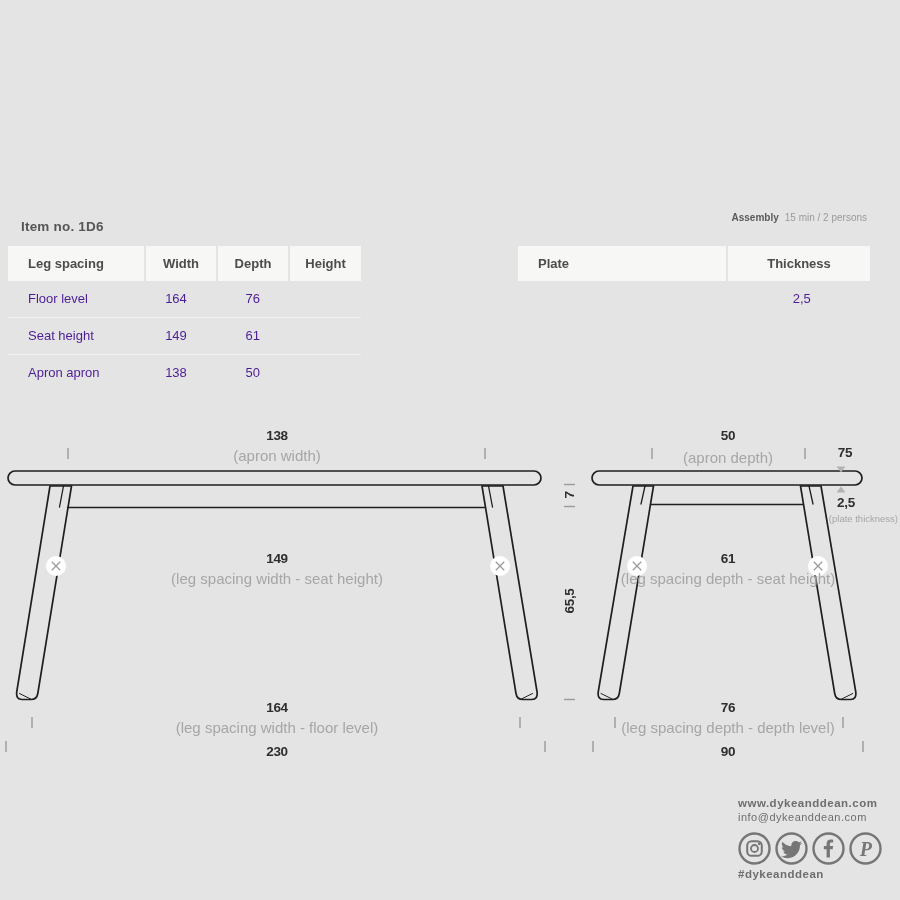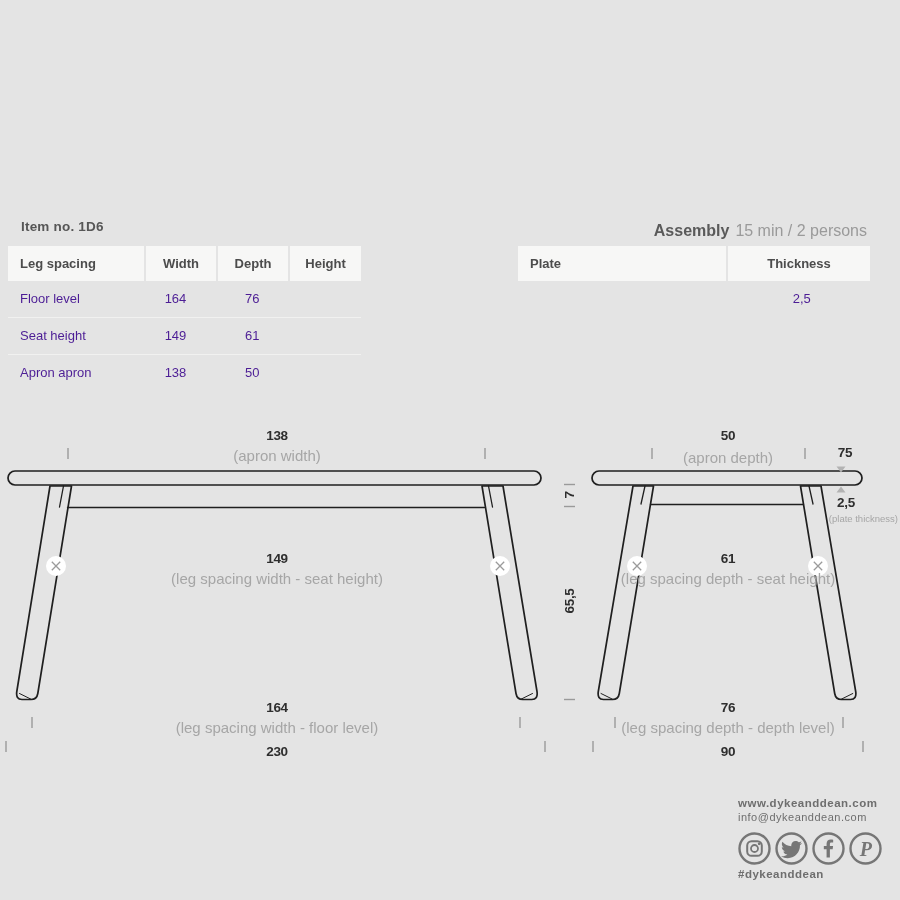--- a/index.html
+++ b/index.html
@@ -1,31 +1,31 @@
 <!DOCTYPE html>
 <html><head>
 <meta charset="utf-8">
 <style>
   html,body{margin:0;padding:0;}
   body{width:900px;height:900px;background:#e4e4e4;font-family:"Liberation Sans",sans-serif;overflow:hidden;}
   .sheet{position:relative;width:900px;height:706px;background:#e4e4e4;}
 
   
   .item-no{position:absolute;left:21px;top:219px;font-size:13.5px;font-weight:bold;color:#565656;letter-spacing:.2px;}
-  .assembly{position:absolute;right:33px;top:222px;font-size:16px;color:#9a9a9a;}
+  .assembly{position:absolute;right:33px;top:212px;font-size:10px;color:#9a9a9a;}
   .assembly b{color:#5a5a5a;font-weight:bold;margin-right:6px;}
 
   
   .spec-table{position:absolute;top:246px;font-size:13px;}
   .spec-table .hrow{display:flex;gap:2px;height:35px;line-height:35px;font-weight:bold;color:#4c4c4c;}
   .spec-table .hrow .cell{background:#f7f7f6;}
   .spec-table .drow{display:flex;gap:15px;height:36px;line-height:36px;color:#4c1d95;}
   .spec-table .sep{border-bottom:1.5px solid #f1f1f0;}
   .cell{box-sizing:border-box;}
-  .c-label{padding-left:12px;text-align:left;}
+  .c-label{padding-left:20px;text-align:left;}
   .c-val{text-align:center;}
   .t-left{left:8px;width:353px;}
   .t-left .col0{width:136px;} .t-left .col1{width:70px;} .t-left .col2{width:70px;} .t-left .col3{width:71px;}
   .t-right{left:518px;width:352px;}
   .t-right .col0{width:208px;} .t-right .col1{width:142px;}
 
   
   .dim-num{position:absolute;transform:translateX(-50%);font-size:13.5px;font-weight:600;color:#2e2e2e;letter-spacing:-.3px;white-space:nowrap;}
   .dim-sub{position:absolute;transform:translateX(-50%);font-size:15px;color:#a6a6a6;white-space:nowrap;}
   .dim-rot{position:absolute;transform:translate(-50%,-50%) rotate(-90deg);font-size:13.5px;font-weight:600;color:#2e2e2e;letter-spacing:-.3px;white-space:nowrap;}

